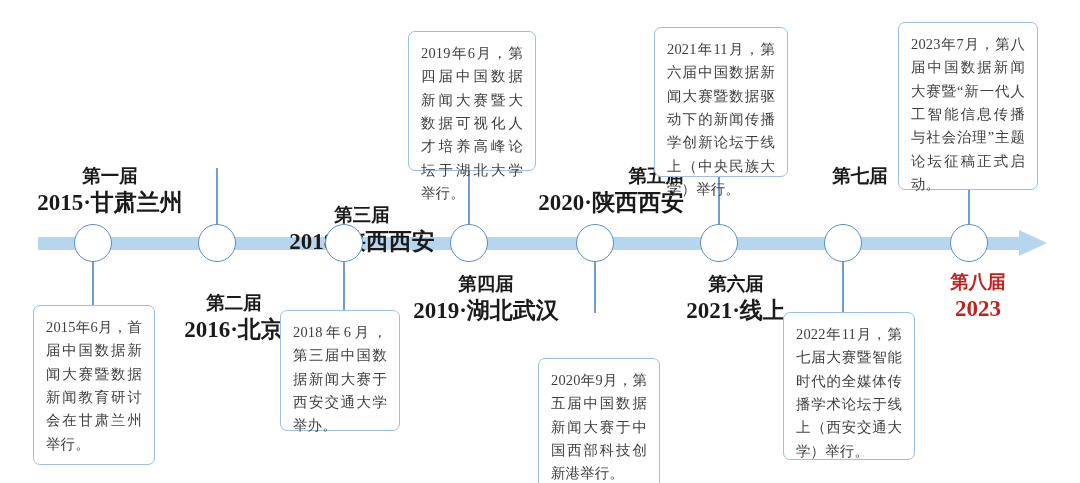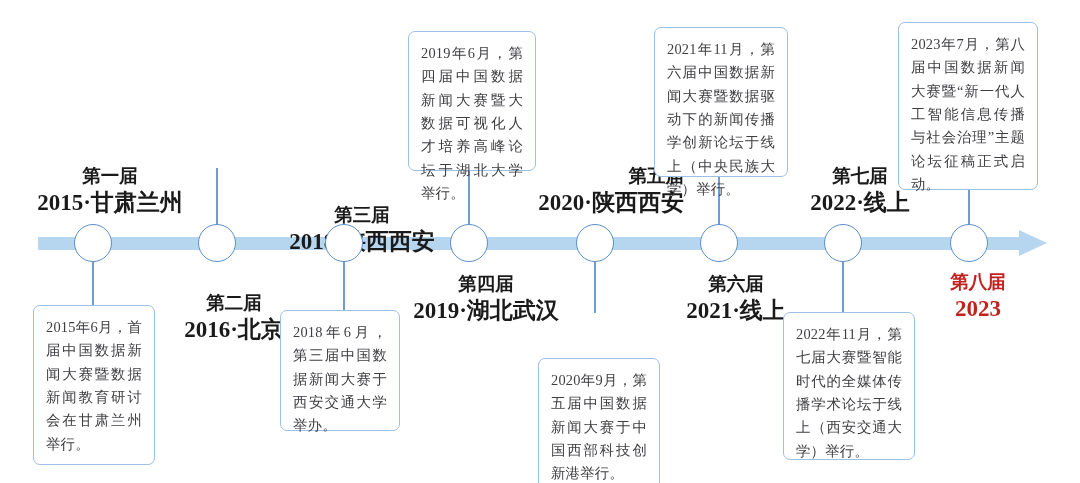--- a/index.html
+++ b/index.html
@@ -158,21 +158,20 @@
     <span class="era-place">2021·线上</span>
   </div>
   <div class="info-box" style="left:654px; top:27px; width:134px; height:150px;">
     <span>2021年11月，第六届中国数据新闻大赛暨数据驱动下的新闻传播学创新论坛于线上（中央民族大学）举行。</span>
   </div>
 
   <div class="node-circle" style="left:824px;"></div>
   <div class="stem" style="left:842px; top:261px; height:52px;"></div>
   <div class="era-label" style="left:762px; top:164px; width:196px;">
     <span class="era-ordinal">第七届</span>
-    <span class="era-place">2022·线上</span>
   </div>
   <div class="info-box" style="left:783px; top:312px; width:132px; height:148px;">
     <span>2022年11月，第七届大赛暨智能时代的全媒体传播学术论坛于线上（西安交通大学）举行。</span>
   </div>
 
   <div class="node-circle" style="left:950px;"></div>
   <div class="stem" style="left:968px; top:172px; height:54px;"></div>
   <div class="era-label highlight" style="left:898px; top:270px; width:160px;">
     <span class="era-ordinal">第八届</span>
     <span class="era-place">2023</span>

